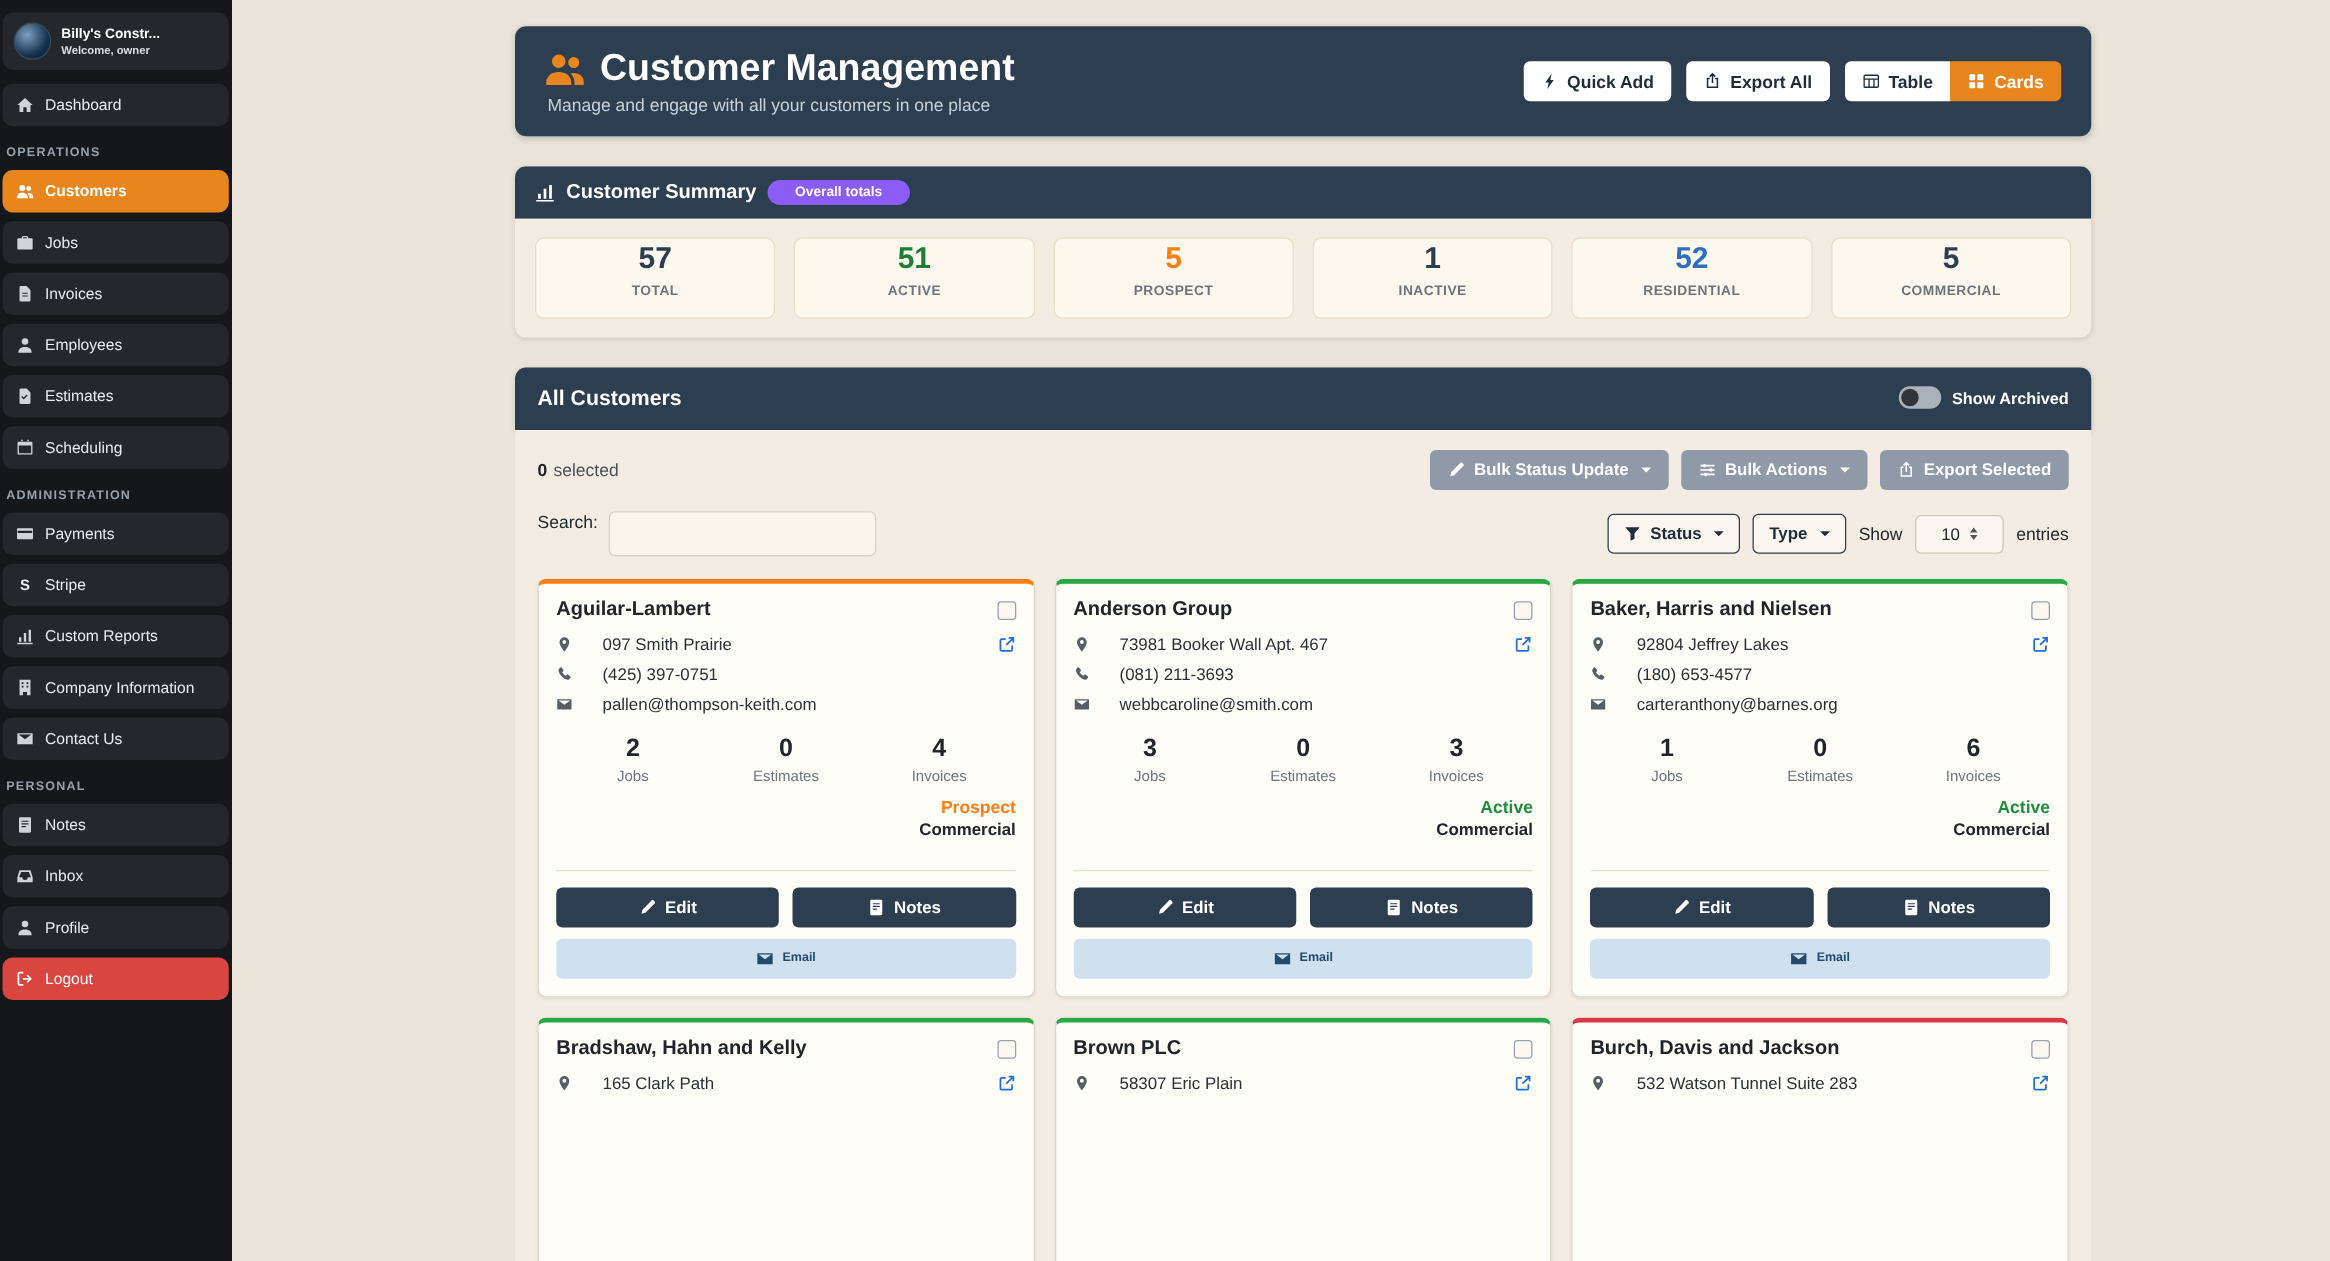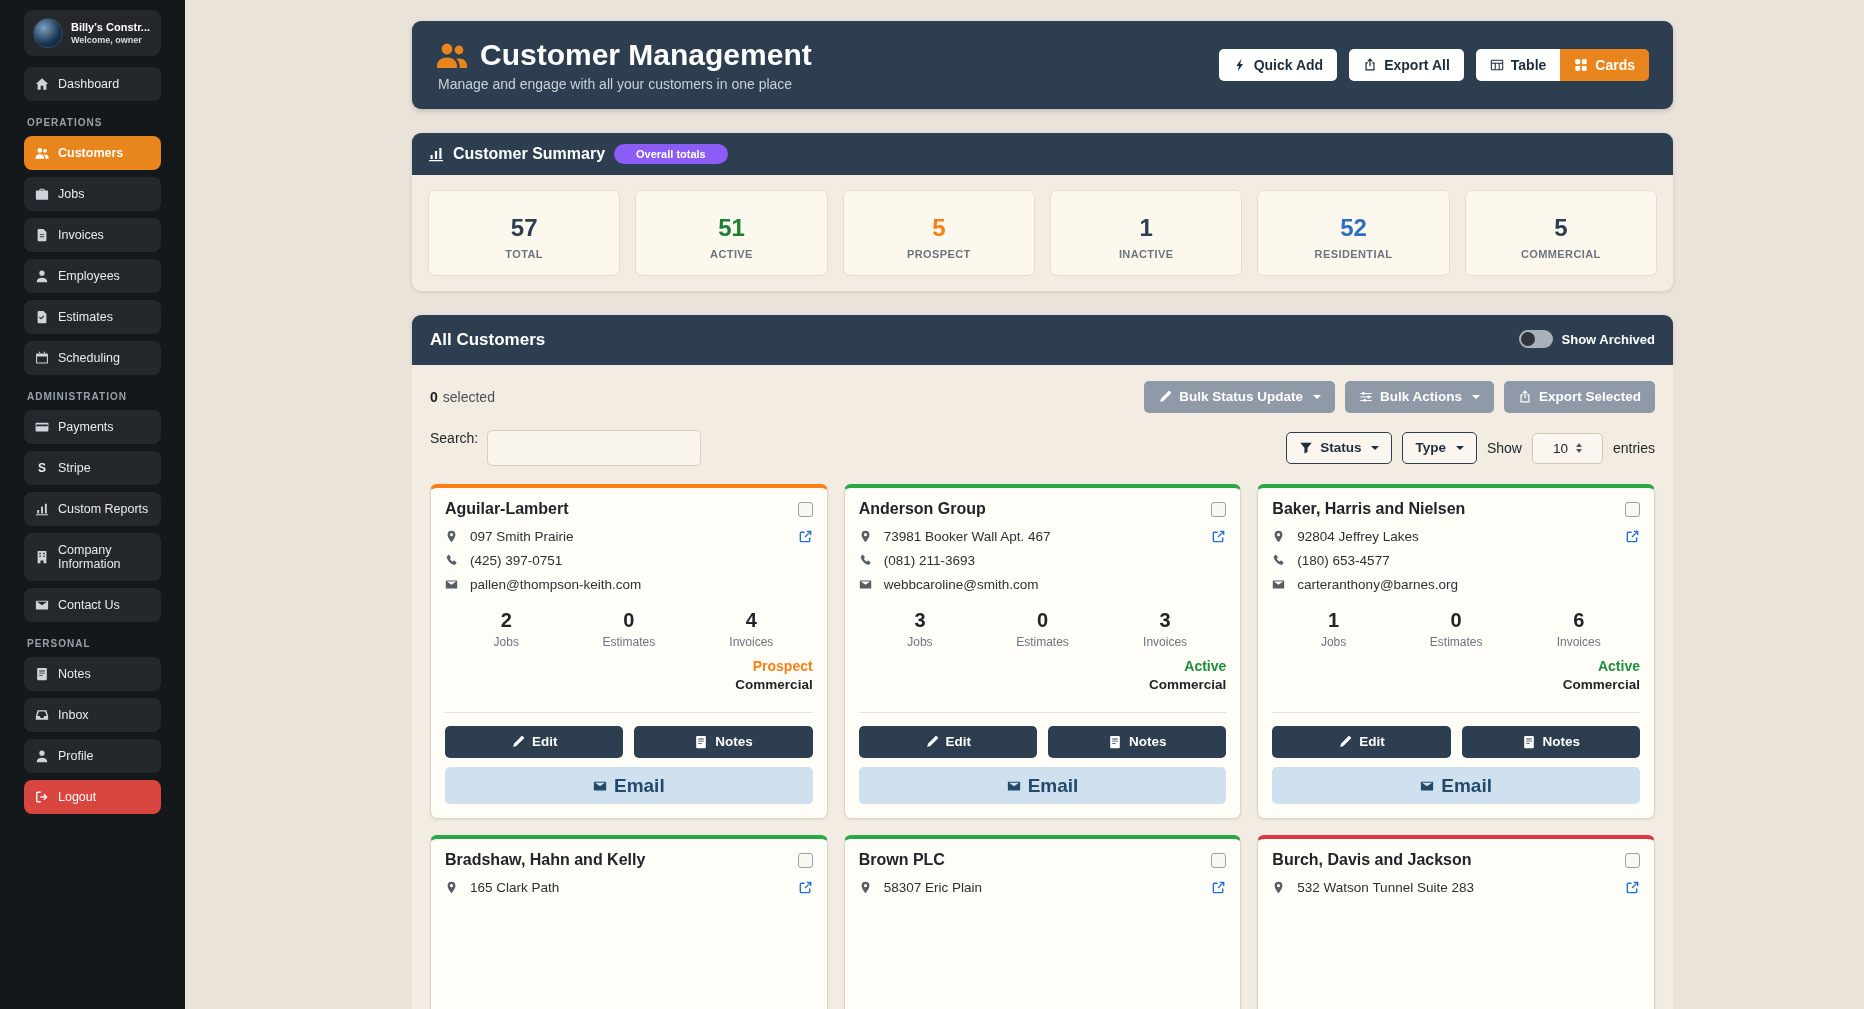--- a/index.html
+++ b/index.html
@@ -1,20 +1,20 @@
 <!DOCTYPE html>
 <html><head>
 <meta charset="utf-8">
 <style>
   *{box-sizing:border-box;margin:0;padding:0}
   html,body{width:1864px;height:1009px;overflow:hidden;background:#e9e3da;font-family:"Liberation Sans",sans-serif}
   .ic{width:14px;height:14px;display:inline-block;flex:none;vertical-align:middle}
 
   
-  .sidebar{position:fixed;left:0;top:0;width:185px;height:1009px;background:#15181b;padding:10px 24px;display:flex;flex-direction:column;gap:7px;z-index:10}
+  .sidebar{position:fixed;left:0;top:0;width:185px;height:1009px;background:#15181b;padding:10px 2px;display:flex;flex-direction:column;gap:7px;z-index:10}
   .brand{background:#24282d;border-radius:9px;padding:8px 9px;display:flex;align-items:center;gap:8px;margin-bottom:4px;cursor:pointer}
   .brand-logo{width:30px;height:30px;border-radius:50%;background:radial-gradient(circle at 35% 32%,#7e9fc0,#14324f 62%,#081a2d);flex:none;border:1px solid #3c4a58}
   .brand-txt{display:flex;flex-direction:column;gap:2px;min-width:0}
   .brand-name{color:#fff;font-size:11px;font-weight:bold;white-space:nowrap;overflow:hidden;text-overflow:ellipsis}
   .brand-sub{color:#d9dee3;font-size:9px;font-weight:bold}
   .nav-item{display:flex;align-items:center;gap:9px;background:#24282d;color:#e9ebee;border-radius:8px;padding:10px 11px;font-size:12.5px;cursor:pointer}
   .nav-item .ic{color:#cfd4da}
   .nav-item.active{background:#e8851c;color:#fff;font-weight:bold}
   .nav-item.active .ic{color:#fff}
   .nav-item.danger{background:#d9453f;color:#fff}
@@ -43,21 +43,21 @@
   .btn-group .btn:last-child{border-radius:0 5px 5px 0}
 
   
   .card2{margin-top:24px;border-radius:9px;overflow:hidden;box-shadow:0 1px 4px rgba(0,0,0,.12)}
   .card2-head{background:#2c3e50;padding:11px 16px;display:flex;align-items:center;gap:9px}
   .card2-head .ic{width:16px;height:16px;color:#fff}
   .card2-title{color:#fff;font-size:16px;font-weight:bold}
   .badge{background:#8b5cf6;color:#fff;font-size:11px;font-weight:bold;border-radius:10px;padding:4px 22px}
   .card2-body{background:#f2ece3;padding:15px 16px}
   .stats-row{display:grid;grid-template-columns:repeat(6,1fr);gap:15px}
-  .stat{background:#fdf8ee;border:1px solid #e7deca;border-radius:7px;padding:23px 6px 15px;text-align:center}
+  .stat{background:#fdf8ee;border:1px solid #e7deca;border-radius:7px;padding:2px 6px 15px;text-align:center}
   .stat .v{font-size:24px;font-weight:bold}
   .stat .l{font-size:11px;color:#6c757d;font-weight:bold;letter-spacing:.4px;margin-top:6px}
   .c-navy{color:#2c3e50}.c-green{color:#1e7e34}.c-orange{color:#fd7e14}.c-blue{color:#2e6fc3}
 
   
   .addnew{margin-top:24px;background:#2c3e50;border-radius:9px;padding:12px 20px 12px 14px;display:flex;align-items:center;gap:13px;cursor:pointer;box-shadow:0 1px 4px rgba(0,0,0,.12)}
   .addnew-ic{width:40px;height:40px;border-radius:8px;background:#3d5166;display:flex;align-items:center;justify-content:center;color:#fff;flex:none}
   .addnew-ic .ic{width:20px;height:20px}
   .addnew-title{color:#fff;font-size:16px;font-weight:bold}
   .addnew-sub{color:#b9c3cd;font-size:13px;margin-top:3px}
@@ -92,35 +92,35 @@
   .cards-grid{display:grid;grid-template-columns:repeat(3,1fr);gap:16px;margin-top:18px}
   .ccard{background:#fffdf8;border:1px solid #dcd5c7;border-top:4px solid #999;border-radius:7px;padding:12px 14px 14px;display:flex;flex-direction:column;min-height:335px;position:relative;box-shadow:0 1px 3px rgba(0,0,0,.07)}
   .acc-orange{border-top-color:#fd7e14}
   .acc-green{border-top-color:#28a745}
   .acc-red{border-top-color:#dc3545}
   .cname{font-size:16px;font-weight:bold;color:#212529;padding-right:28px}
   .chk{position:absolute;top:14px;right:14px;width:15px;height:15px;border:1px solid #98a0a8;border-radius:3px;background:#fbf8f1;cursor:pointer}
   .extlink{position:absolute;top:41px;right:13px;width:16px;height:16px;color:#1f6fd6;cursor:pointer}
   .extlink svg{width:15px;height:15px}
   .contact{margin-top:11px;display:flex;flex-direction:column;gap:9px}
-  .cline{display:flex;align-items:center;gap:12px;font-size:13.5px;color:#2b3035}
+  .cline{display:flex;align-items:center;gap:24px;font-size:13.5px;color:#2b3035}
   .cline .ic{width:13px;height:13px;color:#565e66}
   .cstats{display:flex;margin-top:17px}
   .cstat{flex:1;text-align:center}
   .cstat .v{font-size:20px;font-weight:bold;color:#212529}
   .cstat .l{font-size:12px;color:#6c757d;margin-top:3px}
   .cstatus{margin-top:9px;text-align:right}
   .cstatus .st{font-size:14px;font-weight:bold}
   .st-orange{color:#fd7e14}
   .st-green{color:#1e8e3e}
   .cstatus .tp{font-size:13.5px;font-weight:bold;color:#212529;margin-top:3px}
   .cfoot{margin-top:auto;border-top:1px solid #e7e0d4;padding-top:13px}
   .cfoot-row{display:flex;gap:11px}
   .btn-navy{flex:1;background:#2c3e50;color:#fff;font-size:13.5px;padding:9px 0}
-  .btn-email{margin-top:9px;width:100%;background:#cfe0ef;color:#24496b;font-size:19px;padding:9px 0}
+  .btn-email{margin-top:9px;width:100%;background:#cfe0ef;color:#24496b;font-size:10px;padding:9px 0}
 </style>
 </head>
 <body>
 
 <aside class="sidebar">
   <div class="brand">
     <span class="brand-logo"></span>
     <span class="brand-txt">
       <span class="brand-name">Billy's Constr...</span>
       <span class="brand-sub">Welcome, owner</span>

